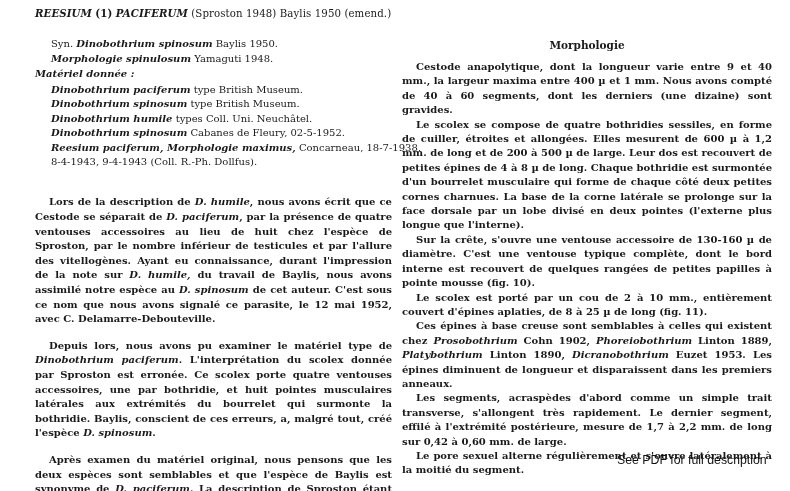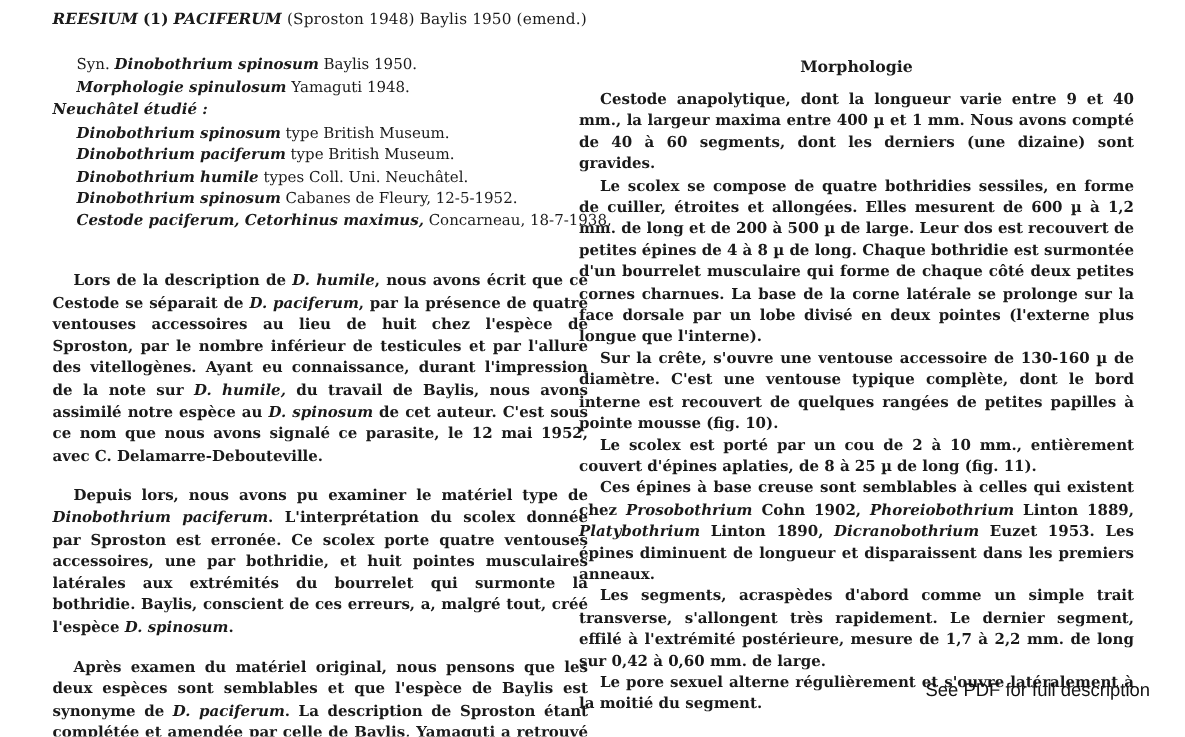--- a/index.html
+++ b/index.html
@@ -4,21 +4,21 @@
 <style>
   html, body { margin: 0; padding: 0; background: #ffffff; }
   body {
     width: 790px; height: 491px; position: relative; overflow: hidden;
     font-family: "DejaVu Serif", "Liberation Serif", serif;
     color: #1a1a1a;
   }
   .page { position: absolute; left: 0; top: 0; width: 790px; height: 491px; }
   .col { position: absolute; }
   .left { left: 35px; top: 6px; width: 357px; }
-  .right { left: 386px; top: 38px; width: 370px; }
+  .right { left: 402px; top: 38px; width: 370px; }
 
   .title {
     font-size: 10.2px; line-height: 14px; margin: 0 0 16px 0;
     letter-spacing: 0.1px; white-space: nowrap;
   }
   .title .sp { font-weight: bold; font-style: italic; }
   .title .num { font-weight: bold; }
 
   .syn { margin: 0 0 0 16px; font-size: 10px; line-height: 14.5px; }
   .syn .line { white-space: nowrap; }
@@ -58,27 +58,28 @@
       <span class="num">(1)</span>
       <span class="sp">PACIFERUM</span>
       <span>(Sproston 1948) Baylis 1950 (emend.)</span>
     </div>
 
     <div class="syn">
       <div class="line"><span>Syn. </span><span class="it">Dinobothrium spinosum</span><span> Baylis 1950.</span></div>
       <div class="line"><span class="it">Morphologie spinulosum</span><span> Yamaguti 1948.</span></div>
     </div>
 
-    <div class="label">Neuchâtel étudié :</div>
+    <div class="label">Matériel donnée :</div>
     <div class="mat">
+      <div class="line"><span class="it">Dinobothrium paciferum</span><span> type British Museum.</span></div>
       <div class="line"><span class="it">Dinobothrium spinosum</span><span> type British Museum.</span></div>
-      <div class="line"><span class="it">Dinobothrium paciferum</span><span> type British Museum.</span></div>
       <div class="line"><span class="it">Dinobothrium humile</span><span> types Coll. Uni. Neuchâtel.</span></div>
-      <div class="line"><span class="it">Dinobothrium spinosum</span><span> Cabanes de Fleury, 12-5-1952.</span></div>
-      <div class="line"><span class="it">Cestode paciferum, Cetorhinus maximus,</span><span> Concarneau, 18-7-1938,</span></div>
+      <div class="line"><span class="it">Dinobothrium spinosum</span><span> Cabanes de Fleury, 02-5-1952.</span></div>
+      <div class="line"><span class="it">Reesium paciferum, Morphologie maximus,</span><span> Concarneau, 18-7-1938,</span></div>
+      <div class="line cont">8-4-1943, 9-4-1943 (Coll. R.-Ph. Dollfus).</div>
     </div>
 
     <div class="gap"></div>
 
     <div id="left-paras">
         <p class="body"><span>Lors de la description de </span><span class="it">D. humile</span><span>, nous avons écrit que ce Cestode se séparait de </span><span class="it">D. paciferum</span><span>, par la présence de quatre ventouses accessoires au lieu de huit chez l'espèce de Sproston, par le nombre inférieur de testicules et par l'allure des vitellogènes. Ayant eu connaissance, durant l'impression de la note sur </span><span class="it">D. humile,</span><span> du travail de Baylis, nous avons assimilé notre espèce au </span><span class="it">D. spinosum</span><span> de cet auteur. C'est sous ce nom que nous avons signalé ce parasite, le 12 mai 1952, avec C. Delamarre-Debouteville.</span></p>
         <p class="body"><span>Depuis lors, nous avons pu examiner le matériel type de </span><span class="it">Dinobothrium paciferum</span><span>. L'interprétation du scolex donnée par Sproston est erronée. Ce scolex porte quatre ventouses accessoires, une par bothridie, et huit pointes musculaires latérales aux extrémités du bourrelet qui surmonte la bothridie. Baylis, conscient de ces erreurs, a, malgré tout, créé l'espèce </span><span class="it">D. spinosum</span><span>.</span></p>
         <p class="body"><span>Après examen du matériel original, nous pensons que les deux espèces sont semblables et que l'espèce de Baylis est synonyme de </span><span class="it">D. paciferum</span><span>. La description de Sproston étant complétée et amendée par celle de Baylis, Yamaguti a retrouvé ce parasite, comme nous induit en erreur par la description de Sproston, et, dans l'ignorance du travail de Baylis, l'a nommé </span></p>
       </div>
   </div>

